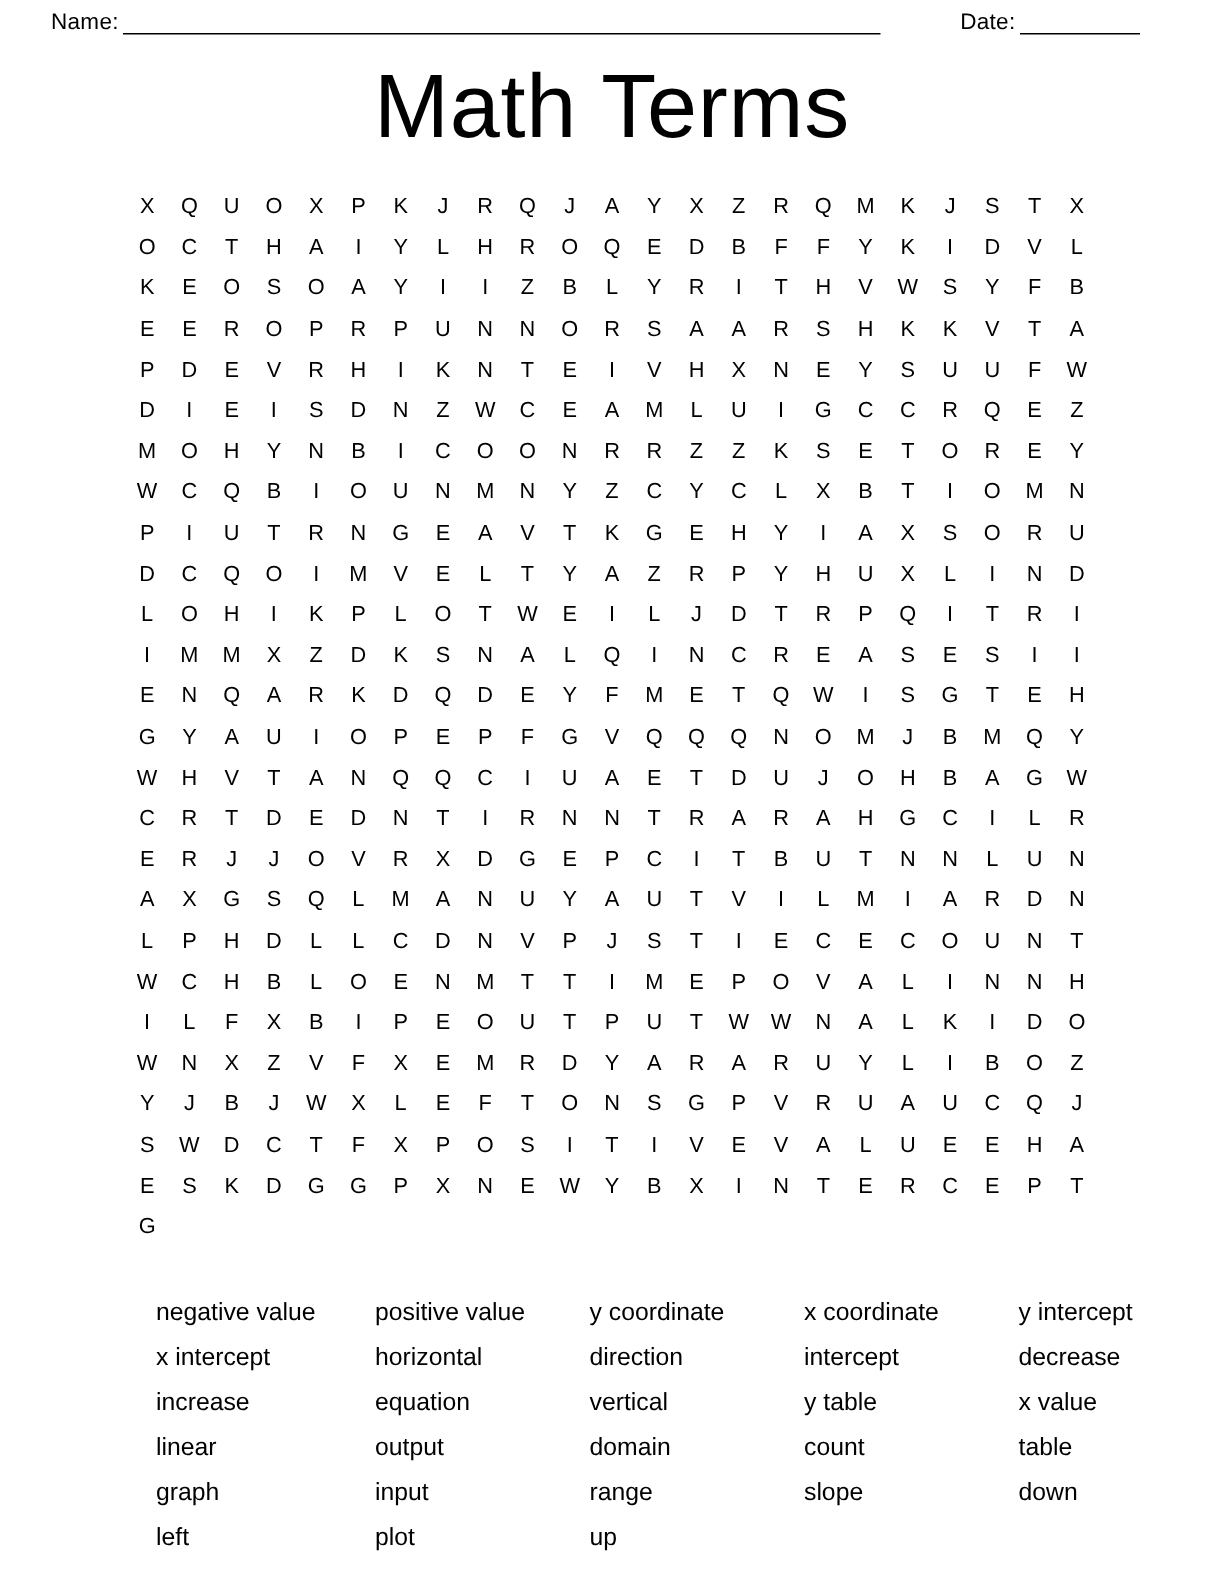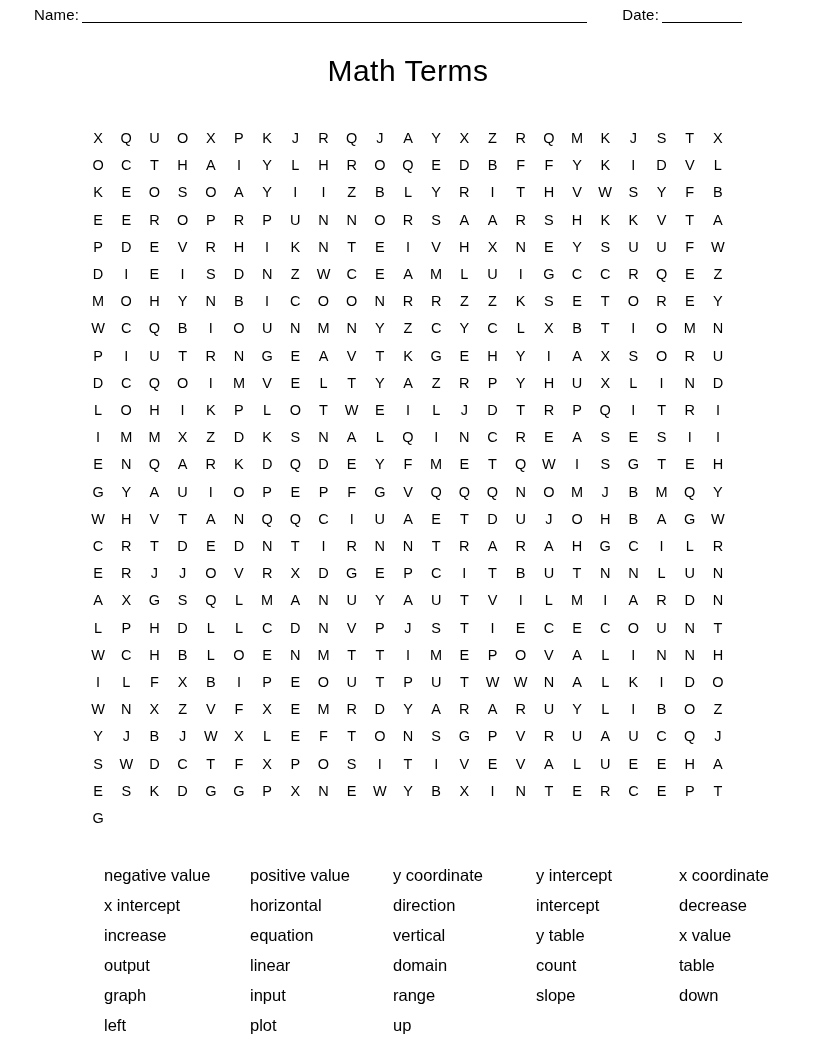--- a/index.html
+++ b/index.html
@@ -21,21 +21,21 @@
     box-sizing: border-box;
     padding: 0;
     position: relative;
   }
 
   
   .header-row {
     display: flex;
     align-items: flex-end;
     justify-content: space-between;
-    padding: 6px 74px 0 34px;
+    padding: 6px 56px 0 34px;
     font-size: 15px;
     letter-spacing: 0.2px;
   }
   .name-block, .date-block {
     display: flex;
     align-items: flex-end;
     white-space: nowrap;
   }
   .field-label {
     font-size: 15px;
@@ -46,21 +46,21 @@
     border-bottom: 1px solid #000;
     height: 13px;
     margin-left: 3px;
   }
   .rule-name { width: 505px; }
   .rule-date { width: 80px; }
 
   
   .title {
     text-align: center;
-    font-size: 30px;
+    font-size: 60px;
     font-weight: normal;
     letter-spacing: 0.5px;
     margin: 20px 0 0 0;
     line-height: 56px;
   }
 
   
   .grid {
     margin: 26px auto 0 auto;
     width: 648px;
@@ -686,34 +686,34 @@
       <div class="cell">E</div>
       <div class="cell">P</div>
       <div class="cell">T</div>
       <div class="cell">G</div>
     </div>
 
   <div class="wordlist" id="word-list">
       <div class="word">negative value</div>
       <div class="word">positive value</div>
       <div class="word">y coordinate</div>
+      <div class="word">x coordinate</div>
       <div class="word">y intercept</div>
-      <div class="word">x coordinate</div>
       <div class="word">x intercept</div>
       <div class="word">horizontal</div>
       <div class="word">direction</div>
       <div class="word">intercept</div>
       <div class="word">decrease</div>
       <div class="word">increase</div>
       <div class="word">equation</div>
       <div class="word">vertical</div>
       <div class="word">y table</div>
       <div class="word">x value</div>
+      <div class="word">linear</div>
       <div class="word">output</div>
-      <div class="word">linear</div>
       <div class="word">domain</div>
       <div class="word">count</div>
       <div class="word">table</div>
       <div class="word">graph</div>
       <div class="word">input</div>
       <div class="word">range</div>
       <div class="word">slope</div>
       <div class="word">down</div>
       <div class="word">left</div>
       <div class="word">plot</div>

